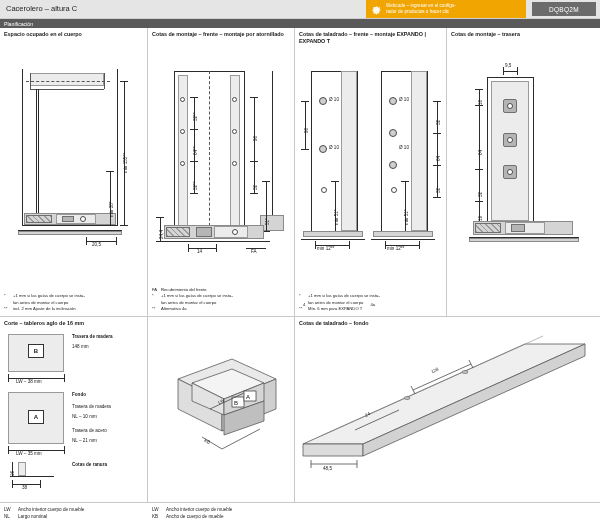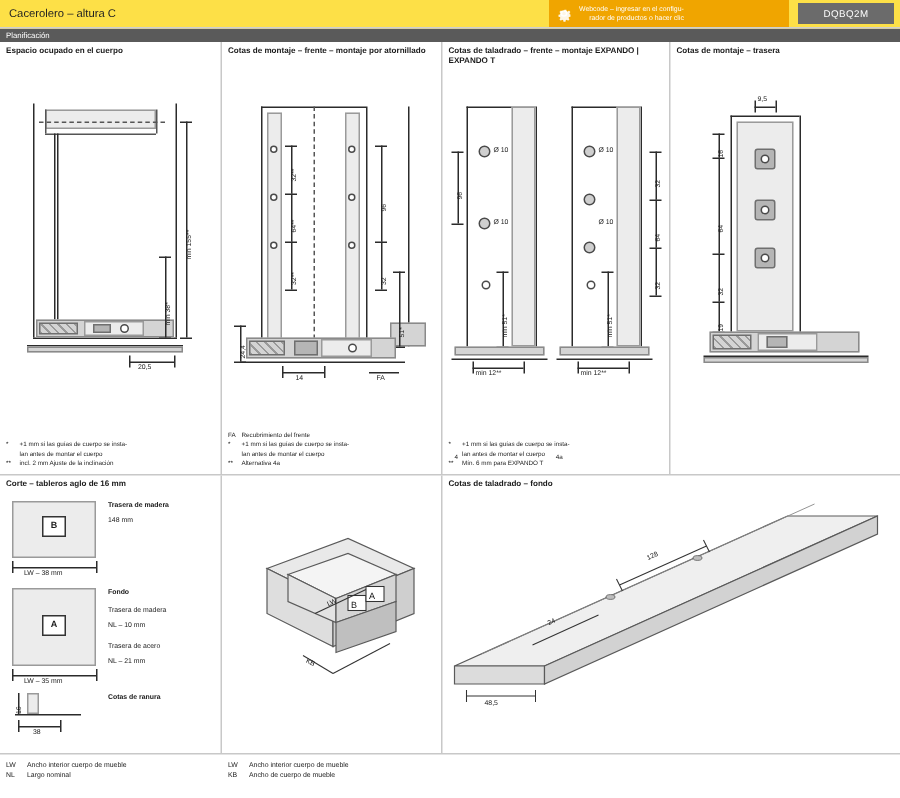--- a/index.html
+++ b/index.html
@@ -8,23 +8,22 @@
     background:#ffffff;
     font-family:"Liberation Sans", sans-serif;
     font-size:5.5px;
     color:#1a1a1a;
     overflow:hidden;
   }
   .page{position:relative;width:600px;height:532px;}
 
   
   .topbar{
-    position:relative;height:18px;background:#fde047;
+    position:relative;height:18px;background:#e5e5e5;
     border-bottom:1px solid #cfcfcf;
-    text-align:right;
   }
   .topbar .title{
     position:absolute;left:6px;top:4px;font-size:7.5px;color:#222;
   }
   .webcode{
     position:absolute;right:74px;top:0;height:18px;width:160px;
     background:#f0a500;color:#fff;display:flex;align-items:center;
   }
   .webcode .gear{
     width:14px;height:14px;margin-left:3px;margin-right:3px;flex:0 0 auto;

